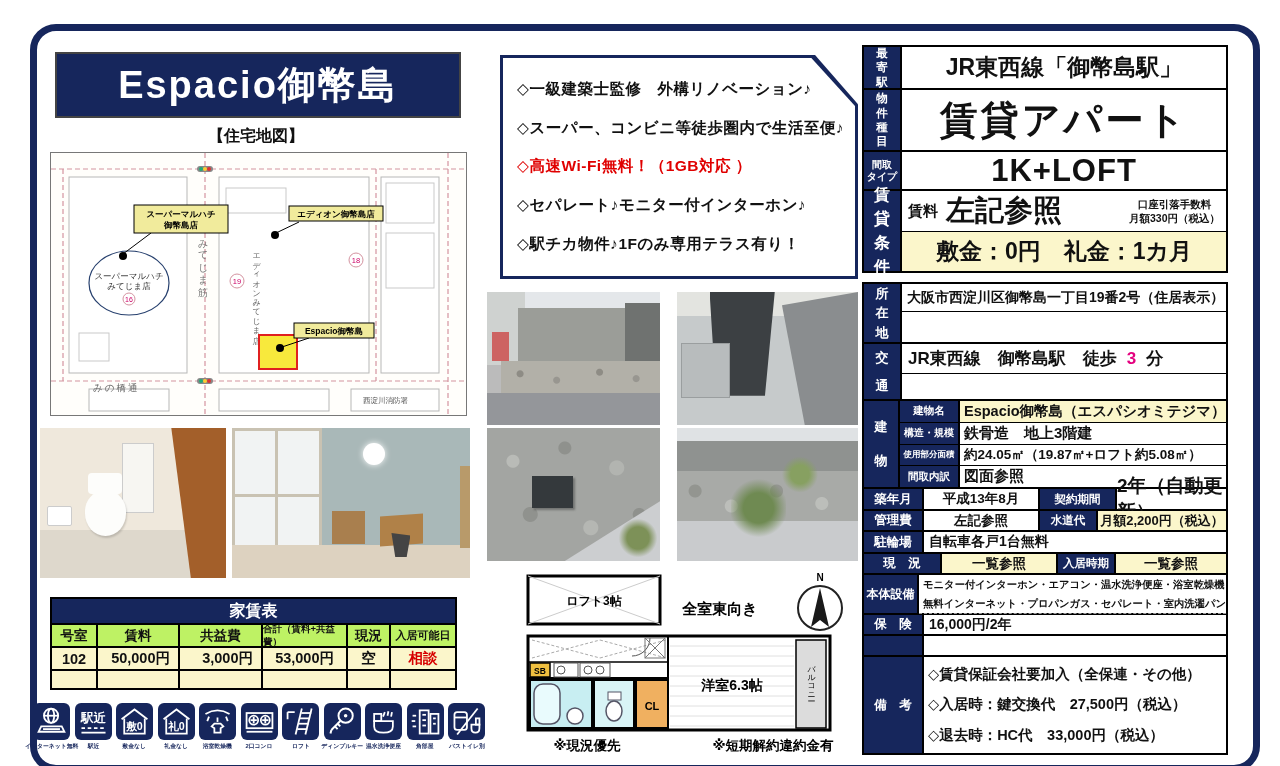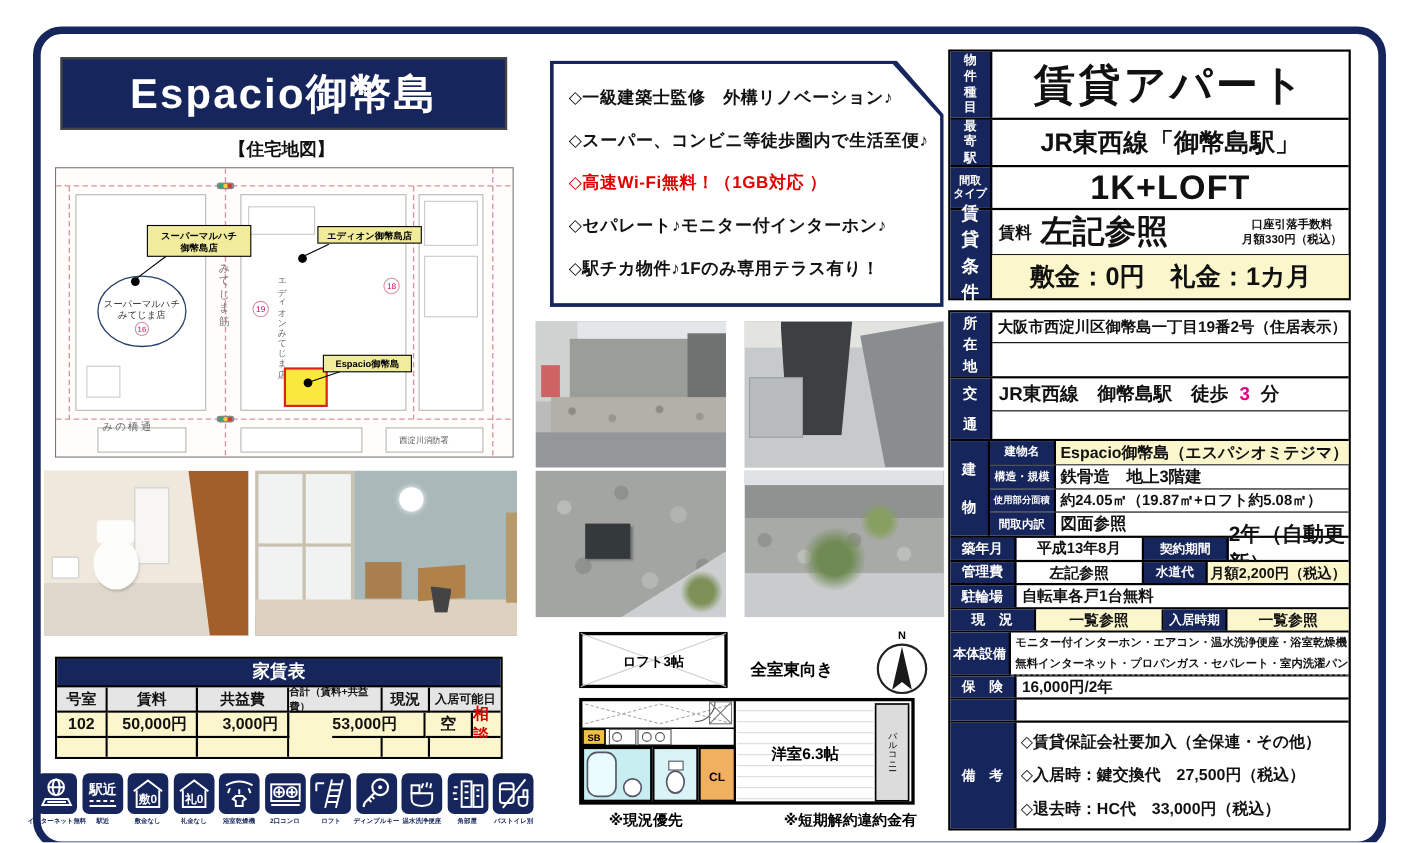--- a/index.html
+++ b/index.html
@@ -28,21 +28,21 @@
   
   .photo{position:absolute;overflow:hidden;background:#bbb;}
   
   #rent-table{position:absolute;left:50px;top:597px;width:403px;border:2.5px solid #000;background:#fbf6cb;}
   #rent-title{background:#16265c;color:#fff;font-weight:bold;font-size:16px;text-align:center;
               height:24px;line-height:24px;border-bottom:2px solid #000;}
   .rt-row{display:flex;}
   .rt-cell{border-right:2px solid #000;box-sizing:border-box;display:flex;align-items:center;justify-content:center;
            font-weight:bold;}
   .rt-cell:last-child{border-right:none;}
-  .rt-head{background:#e5e5e5;height:23px;border-bottom:2px solid #000;font-size:13.5px;}
+  .rt-head{background:#bef264;height:23px;border-bottom:2px solid #000;font-size:13.5px;}
   .rt-data{background:#fbf6cb;height:23px;border-bottom:2px solid #000;font-size:14.5px;}
   .rt-empty{background:#fbf6cb;height:17px;}
   .c1{width:46px;} .c2{width:82px;} .c3{width:83px;} .c4{width:85px;} .c5{width:43px;} .c6{flex:1;}
   .red{color:#d70000;}
   
   #icons-row{position:absolute;left:33px;top:703px;width:460px;display:flex;gap:4.5px;}
   .icon-unit{width:37px;display:flex;flex-direction:column;align-items:center;}
   .icon-sq{width:37px;height:37px;background:#16265c;border-radius:6px;display:flex;align-items:center;justify-content:center;}
   .icon-cap{font-size:6.5px;color:#16265c;font-weight:bold;margin-top:2px;white-space:nowrap;transform:scale(.9);}
   
@@ -215,21 +215,21 @@
       <div class="rt-cell rt-head c2">賃料</div>
       <div class="rt-cell rt-head c3">共益費</div>
       <div class="rt-cell rt-head c4" style="font-size:9.5px;">合計（賃料+共益費）</div>
       <div class="rt-cell rt-head c5">現況</div>
       <div class="rt-cell rt-head c6" style="font-size:11px;">入居可能日</div>
     </div>
     <div class="rt-row">
       <div class="rt-cell rt-data c1">102</div>
       <div class="rt-cell rt-data c2" style="justify-content:flex-end;padding-right:8px;">50,000円</div>
       <div class="rt-cell rt-data c3" style="justify-content:flex-end;padding-right:8px;">3,000円</div>
-      <div class="rt-cell rt-data c4" style="justify-content:flex-end;padding-right:24px;margin-left:39px;">53,000円</div>
+      <div class="rt-cell rt-data c4" style="justify-content:flex-end;padding-right:12px;">53,000円</div>
       <div class="rt-cell rt-data c5">空</div>
       <div class="rt-cell rt-data c6 red">相談</div>
     </div>
     <div class="rt-row">
       <div class="rt-cell rt-empty c1"></div>
         <div class="rt-cell rt-empty c2"></div>
         <div class="rt-cell rt-empty c3"></div>
       <div class="rt-cell rt-empty c4"></div>
         <div class="rt-cell rt-empty c5"></div>
         <div class="rt-cell rt-empty c6"></div>
@@ -475,31 +475,31 @@
       </g>
 
       <text x="67" y="180" font-size="13.5" font-weight="bold" text-anchor="middle">※現況優先</text>
       <text x="253" y="180" font-size="13.5" font-weight="bold" text-anchor="middle">※短期解約違約金有</text>
     </svg>
   </div>
 
   <div id="panel">
 
     <div class="ptable">
+      <div class="prow" style="height:43px;">
+        <div class="lbl navy" style="width:38px;">
+            <span class="stack" style="font-size:11.5px;">最寄駅</span>
+          </div>
+        <div class="val" style="flex:1;justify-content:center;font-size:23px;">JR東西線「御幣島駅」</div>
+      </div>
       <div class="prow" style="height:62px;">
         <div class="lbl navy" style="width:38px;">
             <span class="stack" style="font-size:11.5px;">物件種目</span>
           </div>
         <div class="val" style="flex:1;justify-content:center;font-size:38px;letter-spacing:3px;">賃貸アパート</div>
-      </div>
-      <div class="prow" style="height:43px;">
-        <div class="lbl navy" style="width:38px;">
-            <span class="stack" style="font-size:11.5px;">最寄駅</span>
-          </div>
-        <div class="val" style="flex:1;justify-content:center;font-size:23px;">JR東西線「御幣島駅」</div>
       </div>
       <div class="prow" style="height:39px;">
         <div class="lbl navy" style="width:38px;flex-direction:column;font-weight:bold;font-size:10px;line-height:1.2;">
           <span>間取</span>
             <span>タイプ</span>
         </div>
         <div class="val" style="flex:1;justify-content:center;font-size:31px;letter-spacing:1px;">1K+LOFT</div>
       </div>
       <div class="prow" style="height:80px;border-bottom:none;">
         <div class="lbl navy" style="width:38px;">

